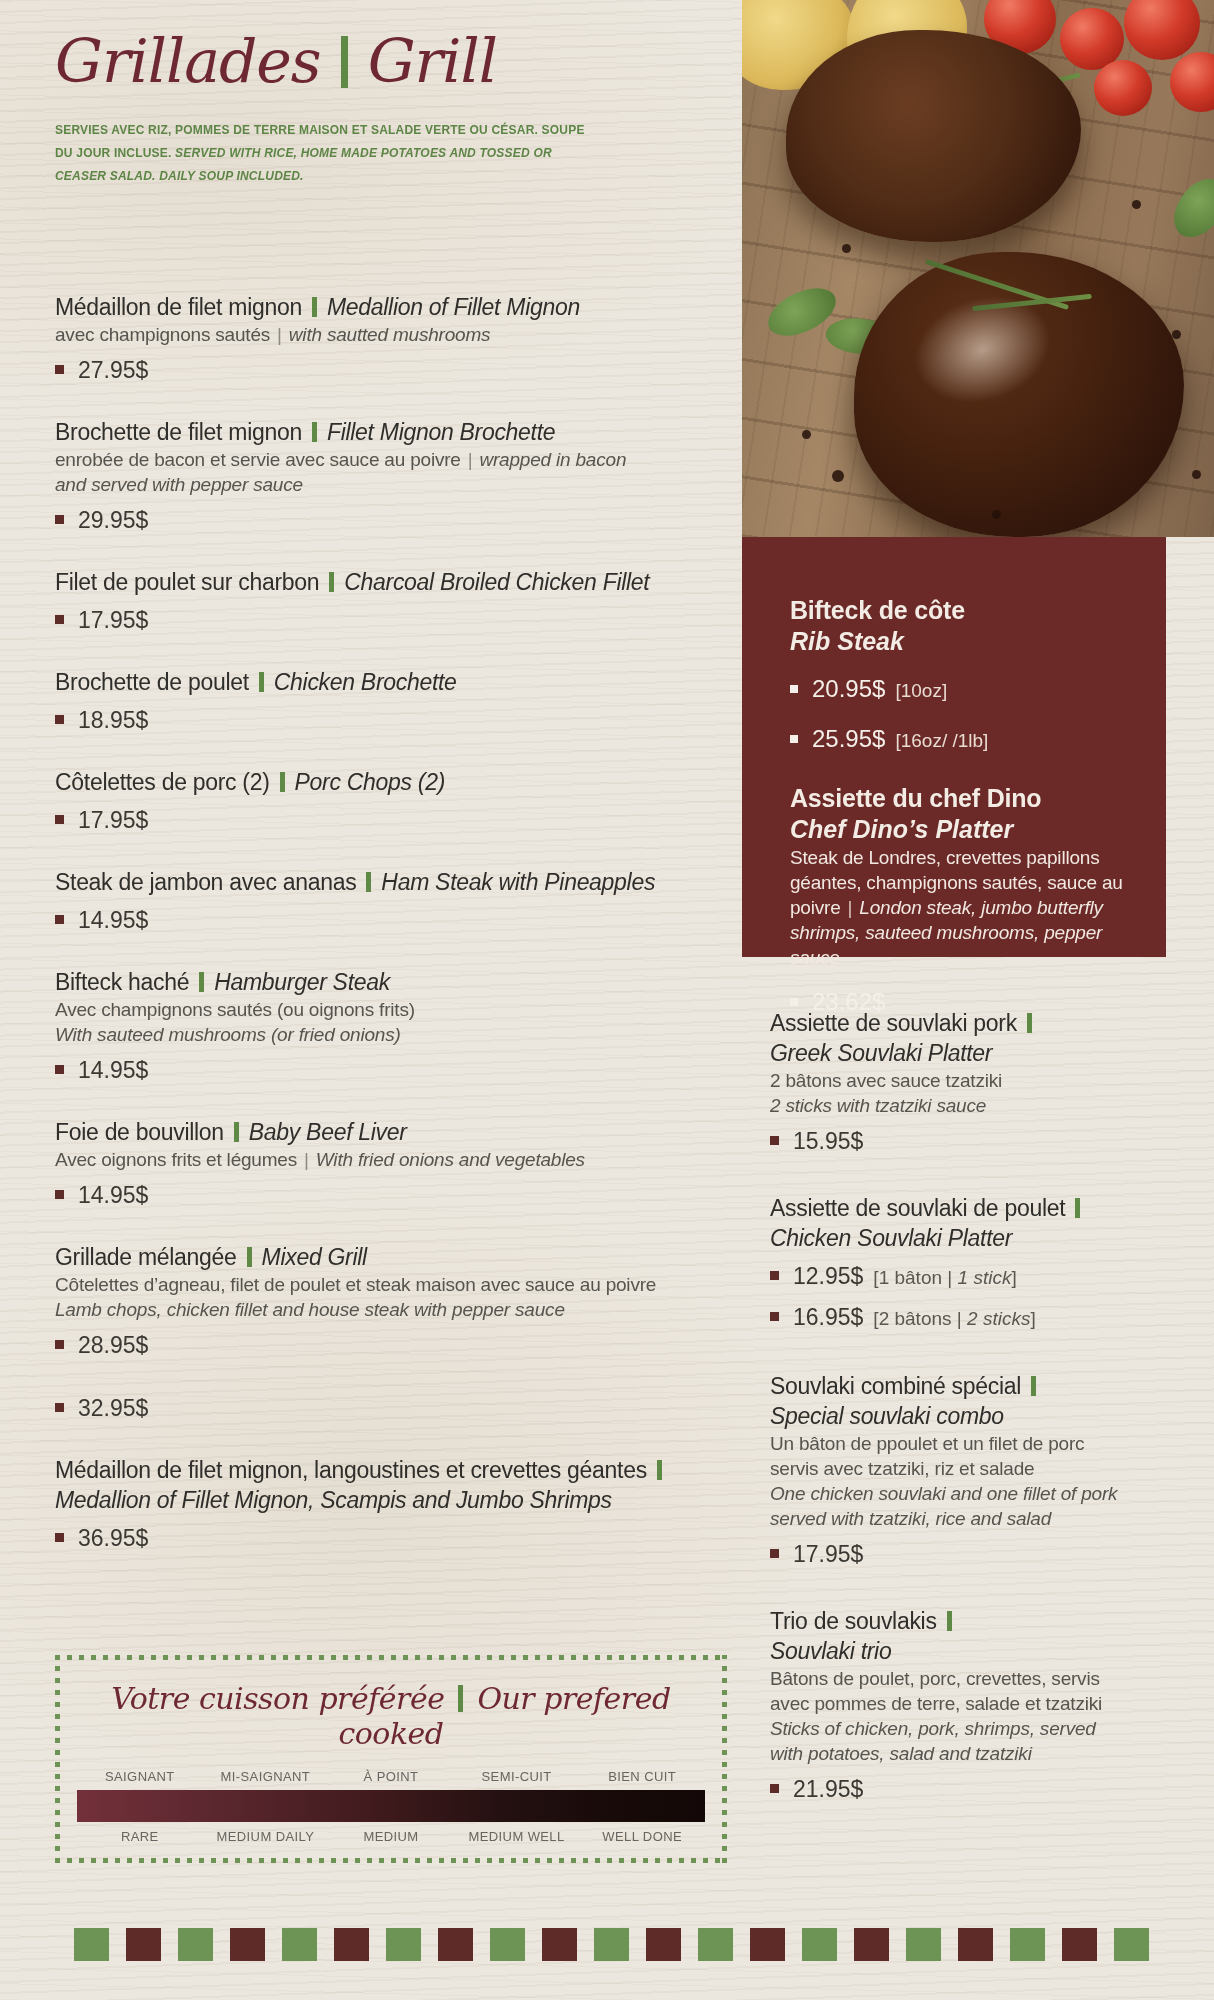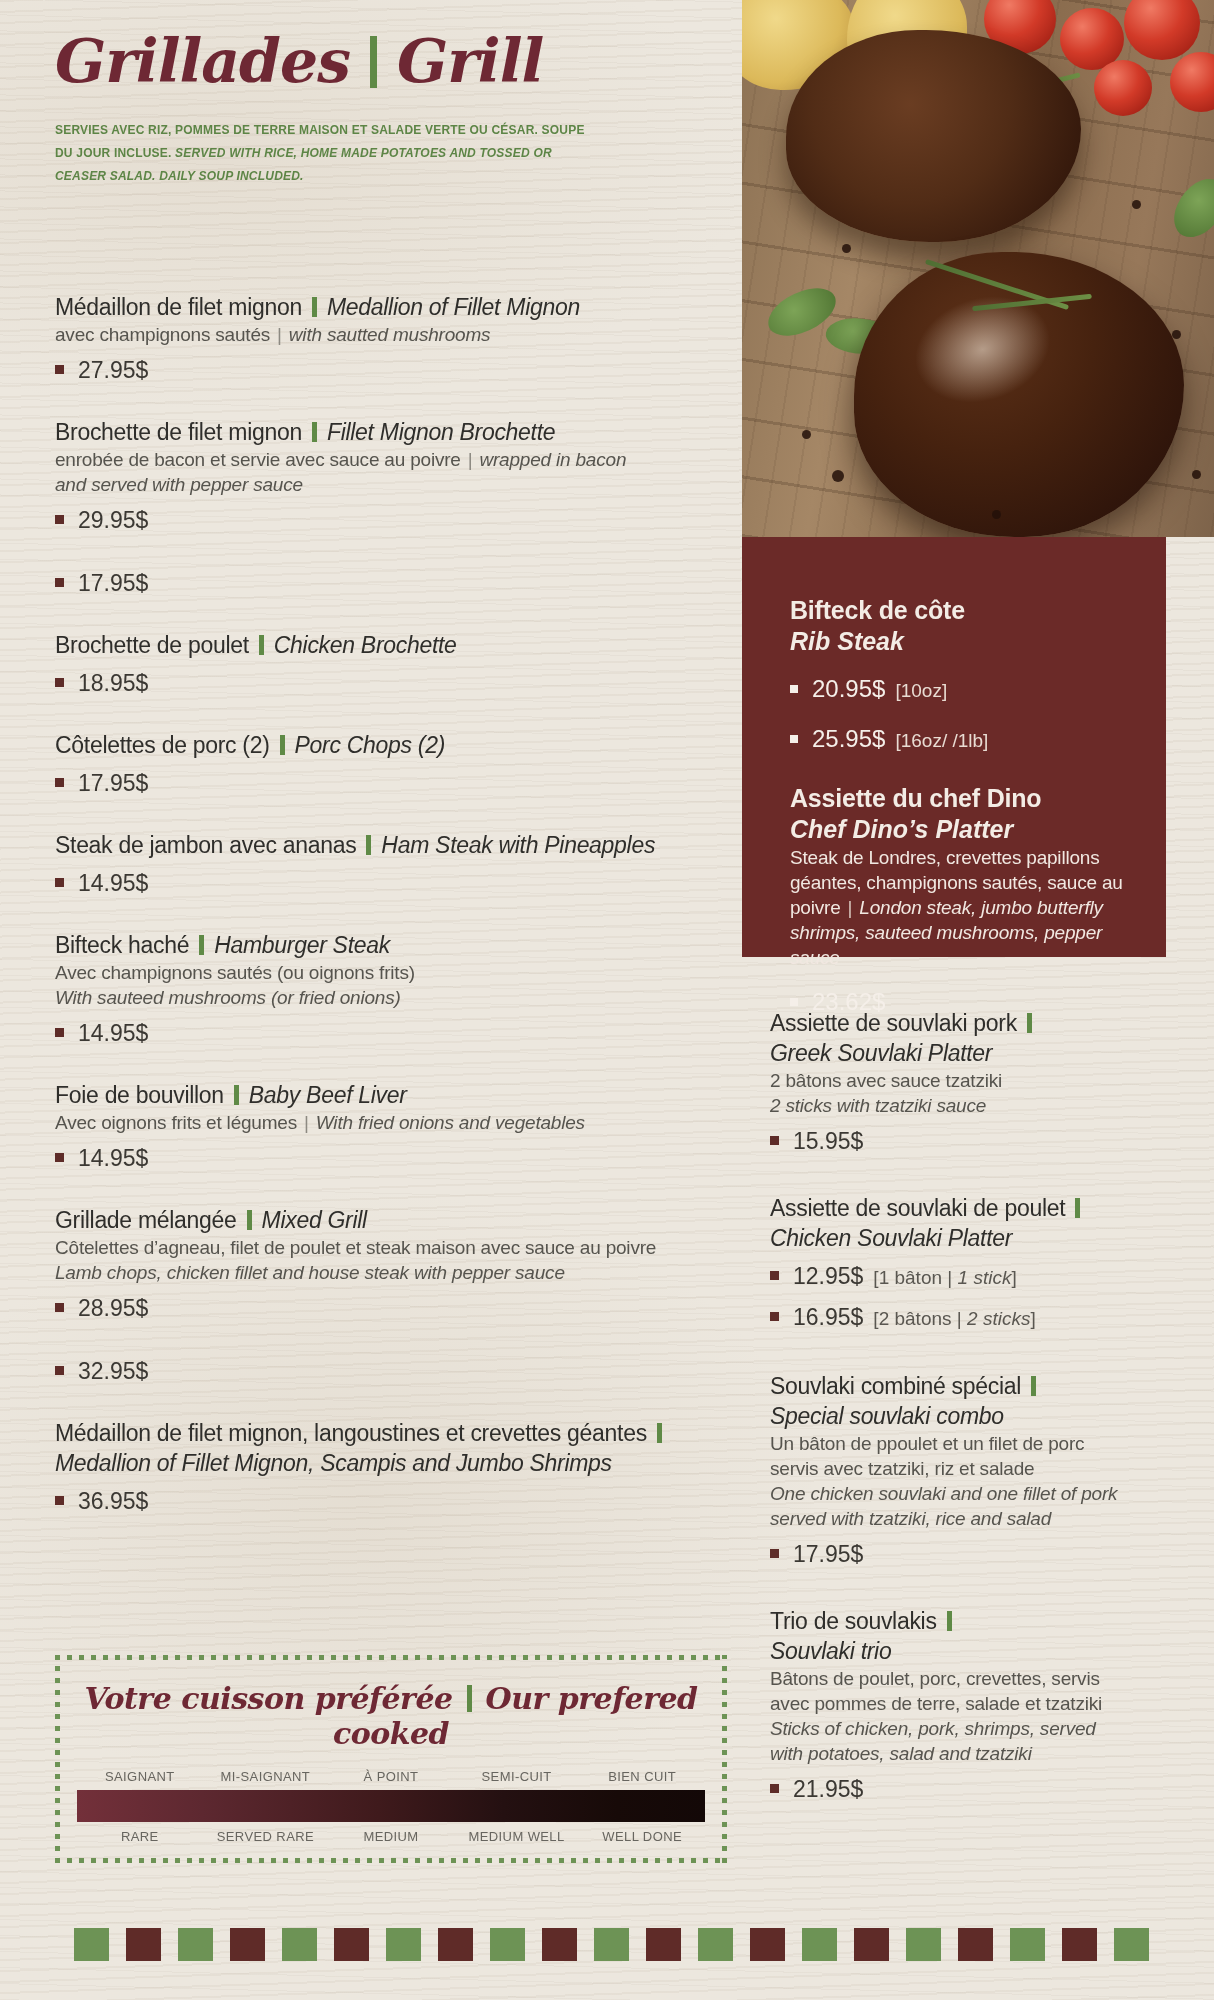--- a/index.html
+++ b/index.html
@@ -9,21 +9,21 @@
     background-image:
       repeating-linear-gradient(178deg, rgba(150,130,105,0.08) 0 2px, transparent 2px 11px),
       repeating-linear-gradient(1.5deg, rgba(120,100,80,0.05) 0 1px, transparent 1px 16px),
       radial-gradient(900px 420px at 18% 8%, rgba(185,165,135,0.14), transparent 60%),
       radial-gradient(760px 520px at 30% 75%, rgba(175,155,125,0.12), transparent 60%);
     font-family:"Liberation Sans", sans-serif;
     color:#2f2e2b;
   }
   
   .header{position:absolute;left:55px;top:30px;width:660px;}
-  .script{font-family:"DejaVu Serif", serif;font-style:italic;font-weight:bold;color:var(--maroon-title);}
+  .script{font-family:"DejaVu Serif", serif;font-style:italic;font-weight:normal;color:var(--maroon-title);}
   .menu-title{font-size:60px;line-height:1.05;letter-spacing:-1px;}
   .title-bar{display:inline-block;width:7px;height:52px;background:var(--green);margin:0 20px;vertical-align:-6px;}
   .menu-subtitle{margin-top:26px;width:540px;font-size:12px;line-height:23px;font-weight:bold;
     color:var(--green-text);letter-spacing:0.2px;}
   .menu-subtitle .en{font-style:italic;}
   
   .menu-col .item{margin-bottom:31px;}
   .item-heading{font-size:23px;line-height:30px;letter-spacing:-0.3px;color:#2f2e2b;}
   .item-heading .en{font-style:italic;}
   .hbar{display:inline-block;width:5px;height:20px;background:var(--green);margin:0 10px;vertical-align:-2px;}
@@ -117,20 +117,21 @@
         <p class="desc-line"><span class="fr">avec champignons sautés</span><span class="sep">|</span><span class="en">with sautted mushrooms</span></p>
         <div class="price-line"><span class="bullet"></span><span class="price-value">27.95$</span></div>
       </div>
       <div class="item">
         <div class="item-heading"><span class="fr">Brochette de filet mignon</span><span class="hbar"></span><span class="en">Fillet Mignon Brochette</span></div>
         <p class="desc-line"><span class="fr">enrobée de bacon et servie avec sauce au poivre</span><span class="sep">|</span><span class="en">wrapped in bacon</span></p>
         <p class="desc-line"><span class="en">and served with pepper sauce</span></p>
         <div class="price-line"><span class="bullet"></span><span class="price-value">29.95$</span></div>
       </div>
       <div class="item">
+        <div class="item-heading"><span class="fr">Filet de poulet sur charbon</span><span class="hbar"></span><span class="en">Charcoal Broiled Chicken Fillet</span></div>
         <div class="price-line"><span class="bullet"></span><span class="price-value">17.95$</span></div>
       </div>
       <div class="item">
         <div class="item-heading"><span class="fr">Brochette de poulet</span><span class="hbar"></span><span class="en">Chicken Brochette</span></div>
         <div class="price-line"><span class="bullet"></span><span class="price-value">18.95$</span></div>
       </div>
       <div class="item">
         <div class="item-heading"><span class="fr">Côtelettes de porc (2)</span><span class="hbar"></span><span class="en">Porc Chops (2)</span></div>
         <div class="price-line"><span class="bullet"></span><span class="price-value">17.95$</span></div>
       </div>
@@ -247,21 +248,21 @@
       <div class="scale-row" id="scale-top">
           <span>SAIGNANT</span>
           <span>MI-SAIGNANT</span>
           <span>À POINT</span>
           <span>SEMI-CUIT</span>
           <span>BIEN CUIT</span>
         </div>
       <div class="scale-bar"></div>
       <div class="scale-row" id="scale-bottom">
           <span>RARE</span>
-          <span>SERVED RARE</span>
+          <span>MEDIUM DAILY</span>
           <span>MEDIUM</span>
           <span>MEDIUM WELL</span>
           <span>WELL DONE</span>
         </div>
     </div>
   </div>
 
   <div class="footer-squares" id="footer-squares">
       <i class="g"></i>
       <i class="m"></i>

